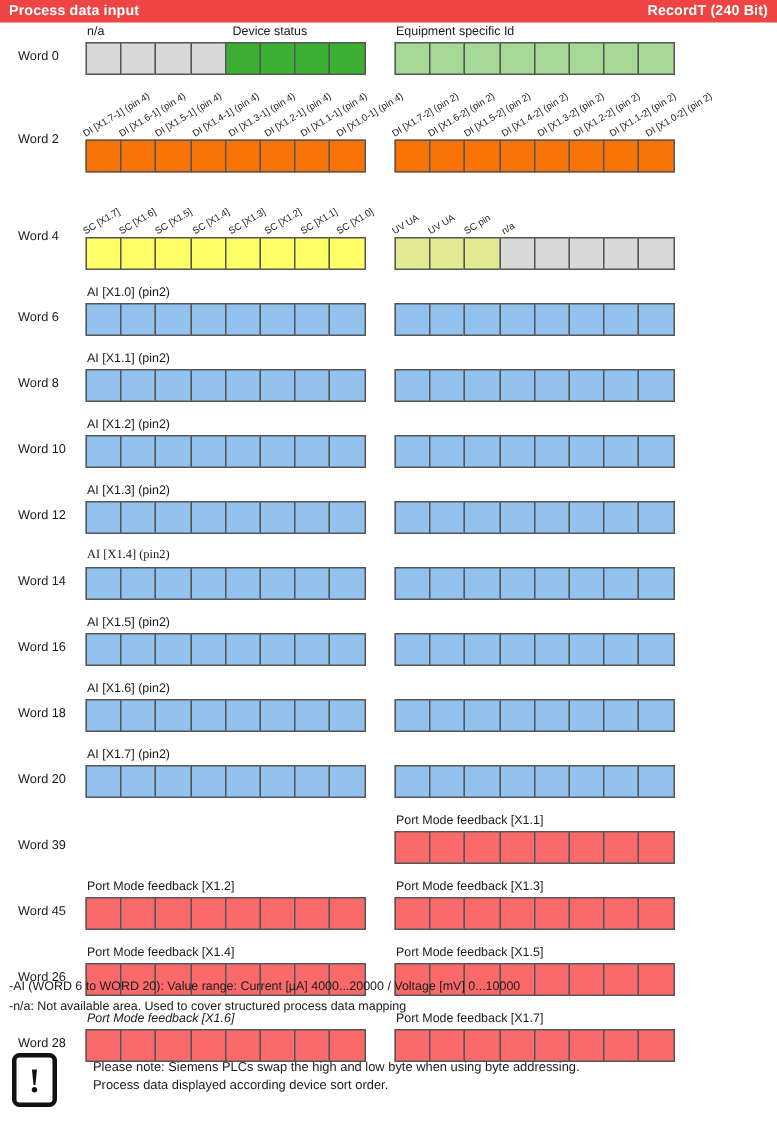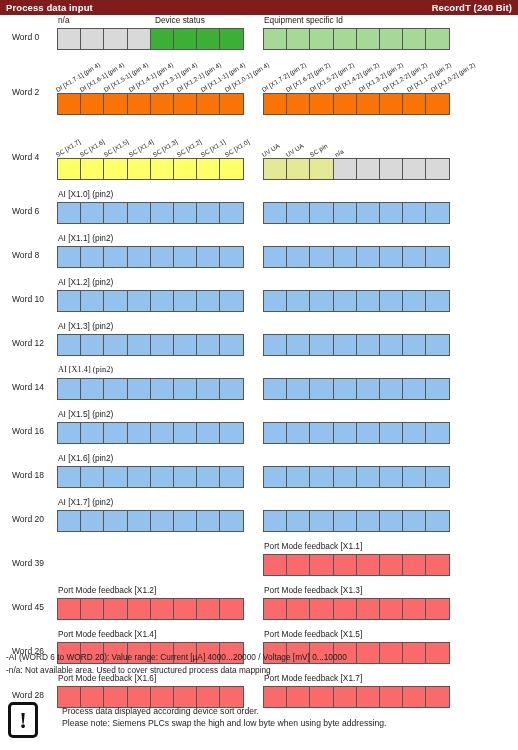--- a/index.html
+++ b/index.html
@@ -8,21 +8,21 @@
     background:#ffffff;
     font-family:"Liberation Sans", sans-serif;
     font-size:8px;
     color:#1a1a1a;
     overflow:hidden;
     position:relative;
   }
   
   .titlebar{
     position:absolute;left:0;top:0;width:518px;height:15px;
-    background:#7f1d1d;
+    background:#ef4444;
     display:flex;align-items:center;justify-content:space-between;
     box-sizing:border-box;padding:0 6px;
   }
   .titlebar .t{
     color:#ffffff;font-weight:bold;font-size:9.5px;letter-spacing:.1px;
   }
   
   .rows{position:absolute;left:0;top:15px;width:518px;}
   .wrow{position:relative;height:44px;}
   .wrow.tall{height:65px;}
@@ -559,21 +559,21 @@
             <div class="cell c-red"></div>
             <div class="cell c-red"></div>
           </div>
         </div>
       </div>
     </div>
     <div class="wrow">
       <div class="wlabel">Word 28</div>
       <div class="grid">
         <div class="group left">
-          <div class="toplabel" style="left: 1px;">Port Mode feedback [X1.6]</div>
+          <div class="toplabel" style="left: 1px; font-style: italic;">Port Mode feedback [X1.6]</div>
           <div class="cells">
             <div class="cell c-red"></div>
             <div class="cell c-red"></div>
             <div class="cell c-red"></div>
             <div class="cell c-red"></div>
             <div class="cell c-red"></div>
             <div class="cell c-red"></div>
             <div class="cell c-red"></div>
             <div class="cell c-red"></div>
           </div>
@@ -598,16 +598,16 @@
 <div class="notes">
   <div>-AI (WORD 6 to WORD 20): Value range:  Current [µA] 4000...20000  /  Voltage [mV] 0...10000</div>
   <div>-n/a: Not available area. Used to cover structured process data mapping</div>
 </div>
 
 <div class="warn">
   <div class="warnicon">
     <span class="bang">!</span>
   </div>
   <div class="warntext">
+    <div>Please note: Siemens PLCs swap the high and low byte when using byte addressing.</div>
     <div>Process data displayed according device sort order.</div>
-    <div>Please note: Siemens PLCs swap the high and low byte when using byte addressing.</div>
   </div>
 </div>
 
 </body></html>

